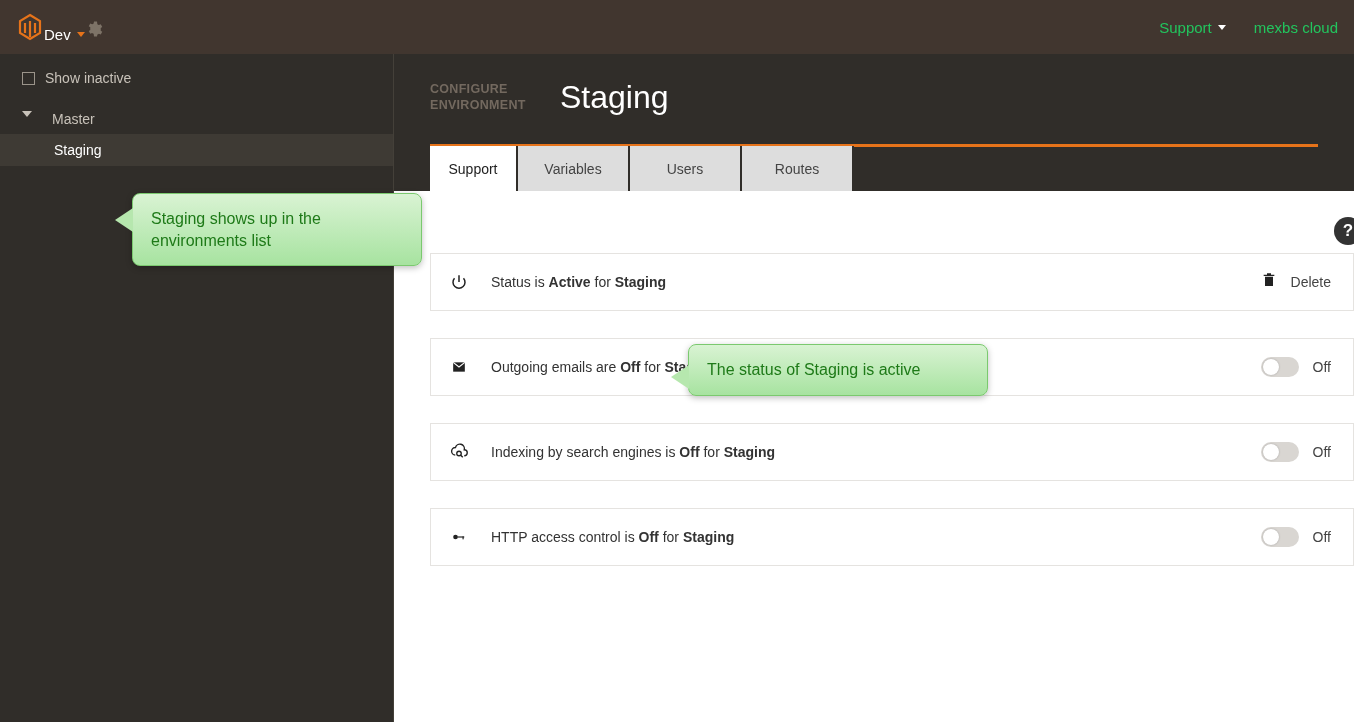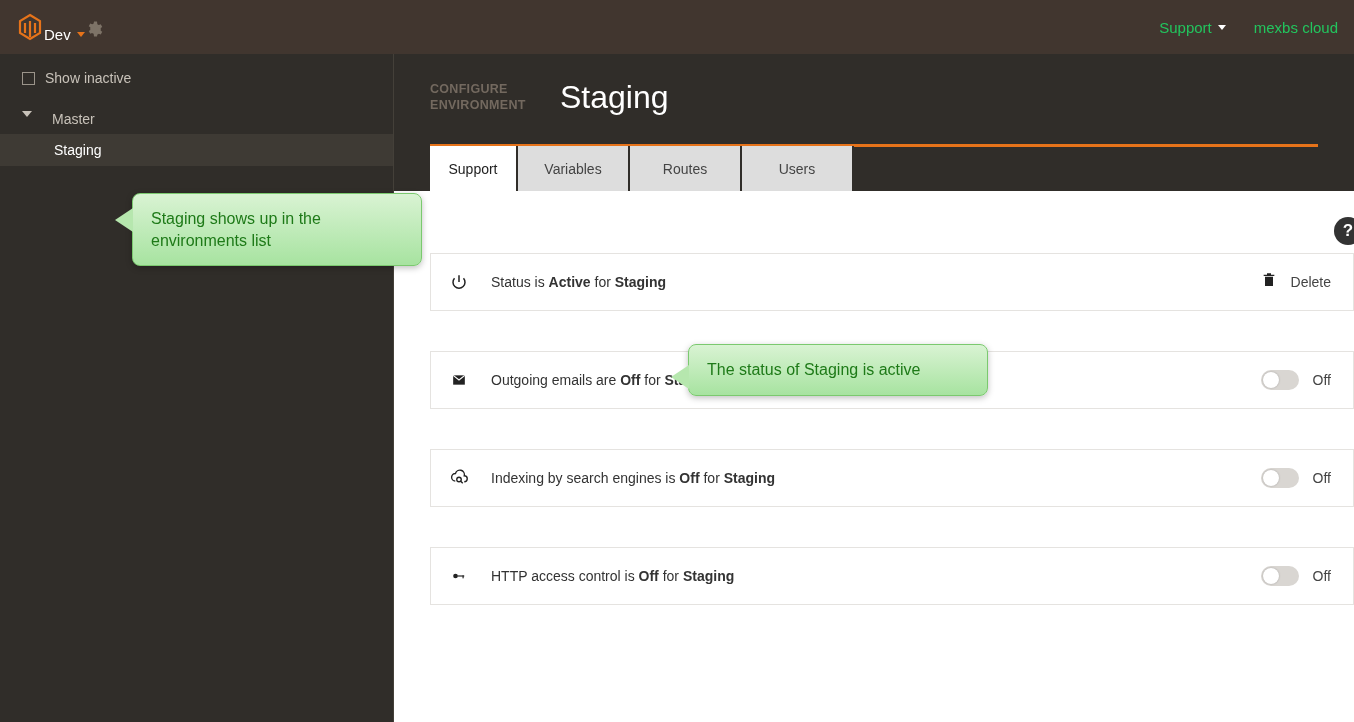--- a/index.html
+++ b/index.html
@@ -30,21 +30,21 @@
   .breadcrumb{color:#73695f;font-size:12.5px;font-weight:700;letter-spacing:0.3px;line-height:1.25;text-transform:uppercase;}
   .page-title{color:#fff;font-size:32px;font-weight:400;margin-left:130px;margin-top:-34px;}
   .orange-strip{height:3px;background:#e6731a;margin-top:28px;width:100%;}
   
   .tabs{display:flex;margin-top:-1px}
   .tab{width:112px;height:45px;display:flex;align-items:center;justify-content:center;font-size:14px;color:#444;background:#ddd;border-right:2px solid #302d29;cursor:pointer;}
   .tab:first-child{width:88px;}
   .tab.active{background:#fff;color:#222;border-top:0;}
   
   .content{background:#fff;flex:1;position:relative;padding:62px 0 0 36px;}
-  .panel-row{border:1px solid #e5e3e0;background:#fff;margin-bottom:40px;min-height:58px;display:flex;align-items:center;padding:0 22px 0 18px;justify-content:space-between;color:#333;font-size:14px;width:calc(100% - 0px);}
+  .panel-row{border:1px solid #e5e3e0;background:#fff;margin-bottom:27px;min-height:58px;display:flex;align-items:center;padding:0 22px 0 18px;justify-content:space-between;color:#333;font-size:14px;width:calc(100% - 0px);}
   .panel-row .left{display:flex;align-items:center;gap:22px;}
   .panel-icon{width:20px;color:#222;display:flex;align-items:center;justify-content:center;}
   .panel-text b{font-weight:700;}
   .panel-right{display:flex;align-items:center;gap:14px;color:#444;}
   .delete-icon{font-size:18px;cursor:pointer;}
   
   .toggle{width:38px;height:20px;border-radius:10px;background:#d9d6d2;position:relative;display:inline-block;cursor:pointer;}
   .toggle::after{content:"";position:absolute;width:16px;height:16px;border-radius:50%;background:#fff;top:2px;left:2px;box-shadow:0 0 2px rgba(0,0,0,.25);}
   .off-label{font-size:14px;color:#444;}
   
@@ -110,22 +110,22 @@
     <div class="header-area">
       <div class="breadcrumb">
         <div>CONFIGURE</div>
         <div>ENVIRONMENT</div>
       </div>
       <div class="page-title">Staging</div>
       <div class="orange-strip"></div>
       <div class="tabs">
         <div class="tab active">Support</div>
         <div class="tab">Variables</div>
+        <div class="tab">Users</div>
         <div class="tab">Routes</div>
-        <div class="tab">Users</div>
       </div>
     </div>
 
     <div class="content">
       <div class="help-bubble">?</div>
 
       <div class="panel-row">
         <div class="left">
           <span class="panel-icon">
             <svg viewBox="0 0 24 24" width="18" height="18" fill="none" stroke="#222" stroke-width="2">

